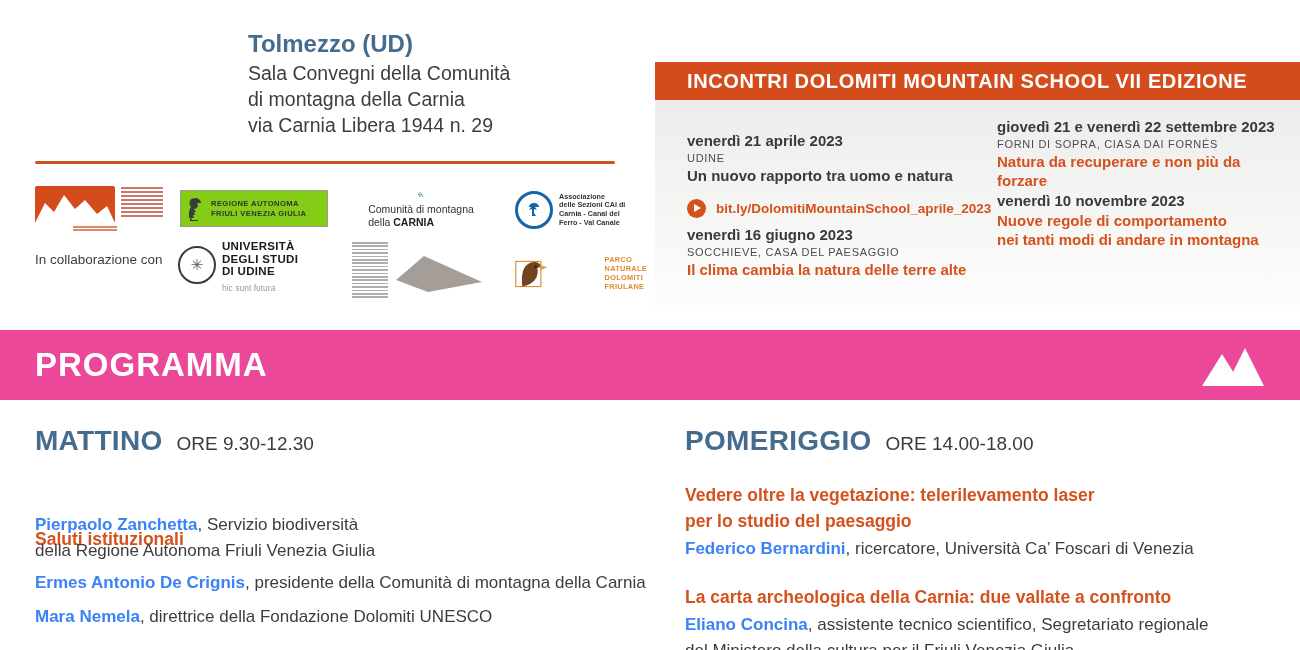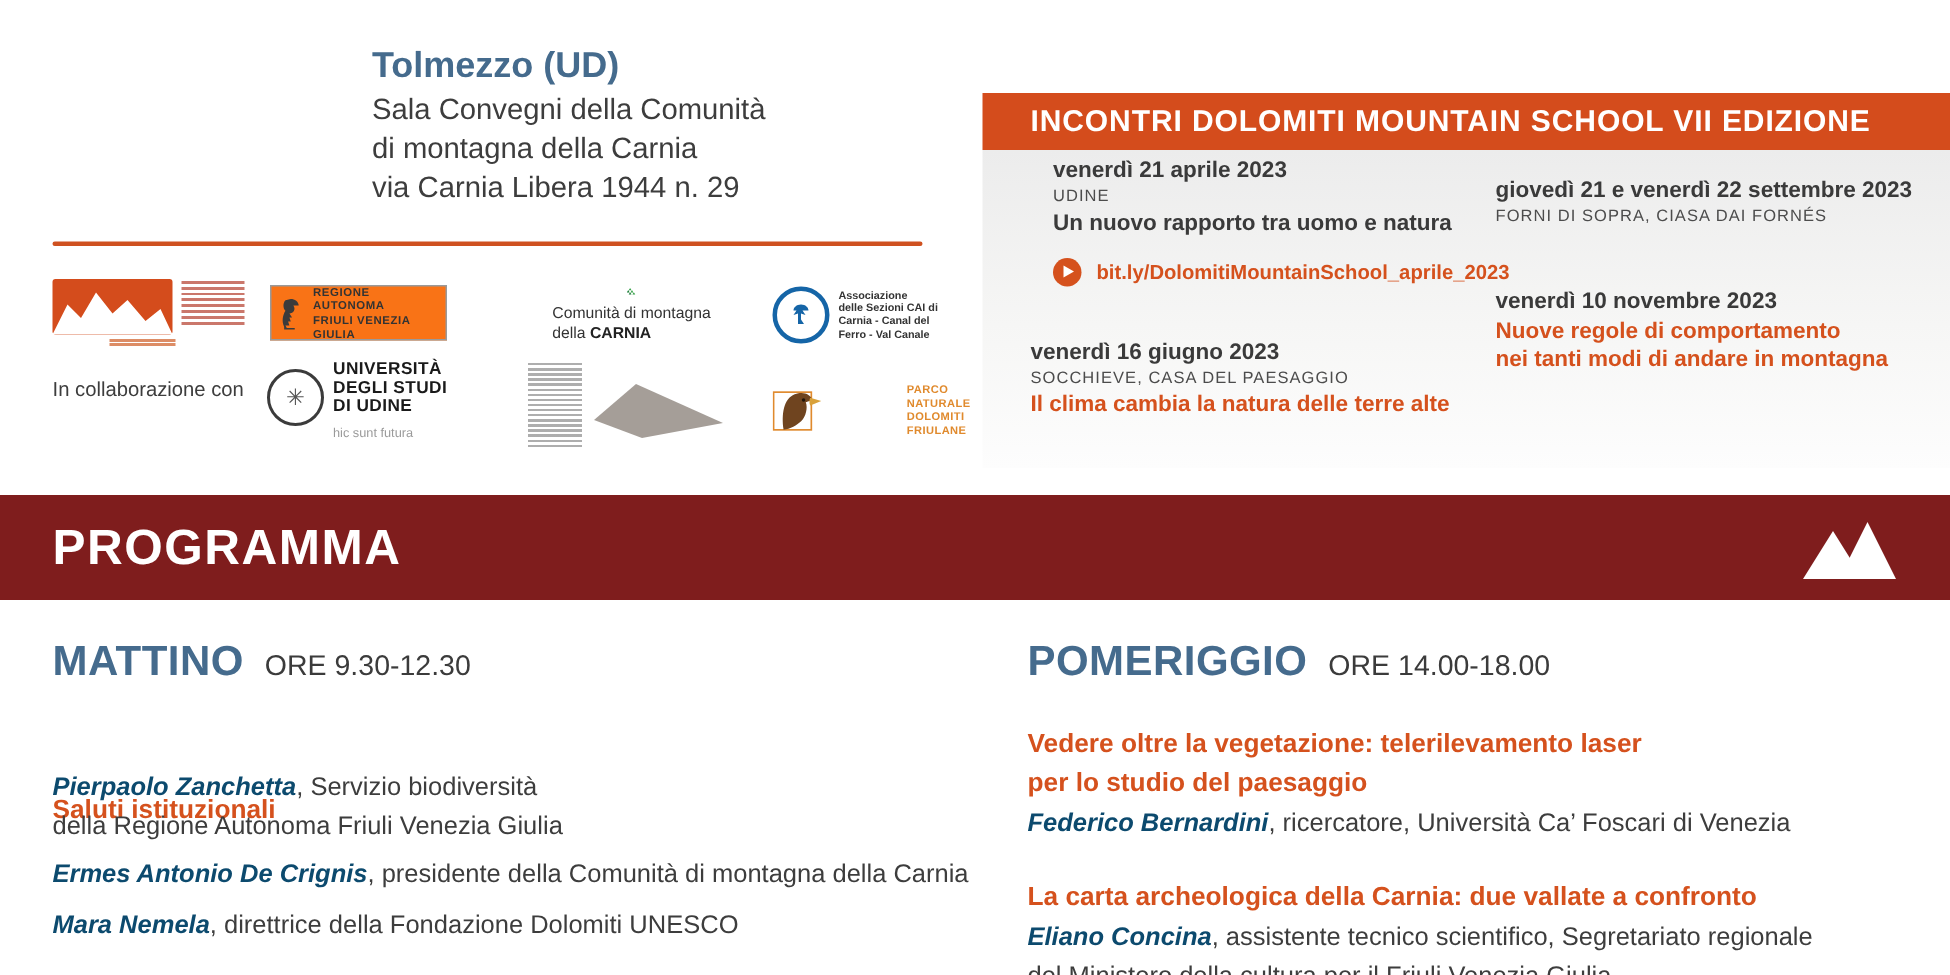--- a/index.html
+++ b/index.html
@@ -17,22 +17,22 @@
   .collab{position:absolute;left:35px;top:252px;font-size:13.5px;color:#3d3d3d;}
 
   .unesco{left:35px;top:186px;width:138px;height:50px;align-items:flex-start;}
   .unesco .block{position:relative;width:80px;height:37px;background:#d44c1c;border-radius:2px;flex:0 0 auto;}
   .unesco .block svg{position:absolute;left:0;bottom:0;}
   .unesco .microtext{width:42px;height:30px;margin-top:1px;
      background:repeating-linear-gradient(to bottom,#b94a3a 0 2px,transparent 2px 4px);opacity:.75;}
   .unesco .subtext{position:absolute;left:38px;top:40px;width:44px;height:6px;
      background:repeating-linear-gradient(to bottom,#d4703f 0 2px,transparent 2px 3px);opacity:.8;}
 
-  .regione{left:180px;top:190px;width:118px;height:37px;border:1px solid #9a9a9a;background:#f97316;
-           padding:2px 4px;box-sizing:border-box;justify-content:space-between;}
+  .regione{left:180px;top:190px;width:148px;height:37px;border:1px solid #9a9a9a;background:#84cc16;
+           padding:2px 4px;box-sizing:border-box;}
   .regione .txt{font-size:7.6px;font-weight:700;letter-spacing:.4px;color:#333;line-height:9.5px;}
 
   .carnia{left:358px;top:192px;width:126px;height:36px;flex-direction:column;}
   .carnia .txt{font-size:10.5px;color:#333;line-height:12.5px;}
   .carnia .txt b{font-weight:800;color:#222;}
 
   .cai{left:515px;top:188px;width:132px;height:44px;}
   .cai .circle{width:32px;height:32px;border-radius:50%;border:3px solid #1565a7;background:#fff;
        display:flex;align-items:center;justify-content:center;flex:0 0 auto;}
   .cai .circle svg{display:block;}
@@ -55,50 +55,50 @@
 
   
   .credit{position:absolute;right:30px;top:31px;font-size:10px;color:#4f4f4f;}
   .banner{position:absolute;left:655px;top:62px;width:645px;height:38px;background:#d44c1c;
           display:flex;align-items:center;padding-left:32px;box-sizing:border-box;}
   .banner span{color:#fff;font-size:20px;font-weight:800;letter-spacing:.6px;}
 
   .events-box{position:absolute;left:655px;top:100px;width:645px;height:212px;
           background:linear-gradient(180deg,#ececec 0%,#f6f6f5 55%,#fdfdfd 100%);}
   .event{position:absolute;}
-  .ev1{left:32px;top:5px;width:300px;margin-left:15px;}
+  .ev1{left:32px;top:32px;width:300px;}
   .ev2{left:32px;top:126px;width:300px;}
   .ev3{left:342px;top:18px;width:295px;}
   .ev4{left:342px;top:92px;width:295px;}
   .ev-date{font-size:15px;font-weight:800;color:#3a3a3a;}
   .ev-place{font-size:11px;letter-spacing:.7px;color:#4c4c4c;margin-top:3px;}
   .ev-title{font-size:15px;font-weight:800;color:#3a3a3a;margin-top:3px;line-height:18.5px;}
   .ev-title.orange{color:#d5511d;}
   .link-row{display:flex;align-items:center;gap:10px;margin-top:13px;}
   .play{width:19px;height:19px;border-radius:50%;background:#d5511d;display:flex;align-items:center;
         justify-content:center;cursor:pointer;flex:0 0 auto;}
   .play .tri{width:0;height:0;border-left:7px solid #fff;border-top:4.5px solid transparent;
         border-bottom:4.5px solid transparent;margin-left:2px;}
   .link{font-size:13.5px;font-weight:800;color:#d5511d;cursor:pointer;}
 
   
-  .band{position:absolute;left:0;top:330px;width:1300px;height:70px;background:#7f1d1d;}
+  .band{position:absolute;left:0;top:330px;width:1300px;height:70px;background:#ec4899;}
   .band-title{position:absolute;left:35px;top:50%;transform:translateY(-50%);
         color:#fff;font-size:33px;font-weight:800;letter-spacing:1px;}
   .mountains{position:absolute;right:36px;top:16px;}
 
   
   .hrow{position:absolute;display:flex;align-items:baseline;gap:14px;}
   .morning-h{left:35px;top:425px;}
   .afternoon-h{left:685px;top:425px;}
   .sec-title{font-size:28px;font-weight:800;color:#456b8d;letter-spacing:.3px;}
   .sec-time{font-size:19px;color:#3b3b3b;}
   .otitle{position:absolute;font-size:17.5px;font-weight:800;color:#d5511d;line-height:26px;}
   .speaker{position:absolute;font-size:17px;color:#3d3d3d;line-height:26px;}
-  .speaker b{font-weight:800;color:#0c4a6e;font-style:italic;}
+  .speaker b{font-weight:800;color:#3b82f6;}
 
   .m-session{left:35px;top:482px;margin-top:44px;}
   .m-sp1{left:35px;top:512px;width:600px;}
   .m-sp2{left:35px;top:570px;width:620px;}
   .m-sp3{left:35px;top:604px;width:600px;}
 
   .a-talk1{left:685px;top:482px;width:600px;}
   .a-sp1{left:685px;top:536px;width:600px;}
   .a-talk2{left:685px;top:584px;width:600px;}
   .a-sp2{left:685px;top:612px;width:600px;}
@@ -132,20 +132,21 @@
       </div>
     </div>
     <div class="event ev2">
       <div class="ev-date">venerdì 16 giugno 2023</div>
       <div class="ev-place">SOCCHIEVE, CASA DEL PAESAGGIO</div>
       <div class="ev-title orange">Il clima cambia la natura delle terre alte</div>
     </div>
     <div class="event ev3">
       <div class="ev-date">giovedì 21 e venerdì 22 settembre 2023</div>
       <div class="ev-place">FORNI DI SOPRA, CIASA DAI FORNÉS</div>
+      <div class="ev-title orange">Natura da recuperare e non più da forzare</div>
     </div>
     <div class="event ev4">
       <div class="ev-date">venerdì 10 novembre 2023</div>
       <div class="ev-title orange pre">Nuove regole di comportamento
 nei tanti modi di andare in montagna</div>
     </div>
   </div>
 
   <div class="logo unesco">
     <div class="block">

